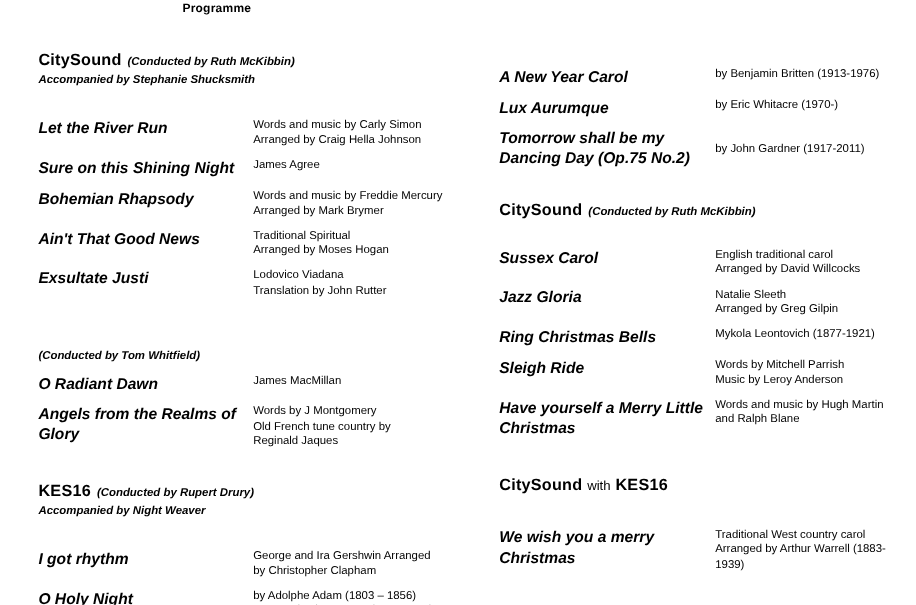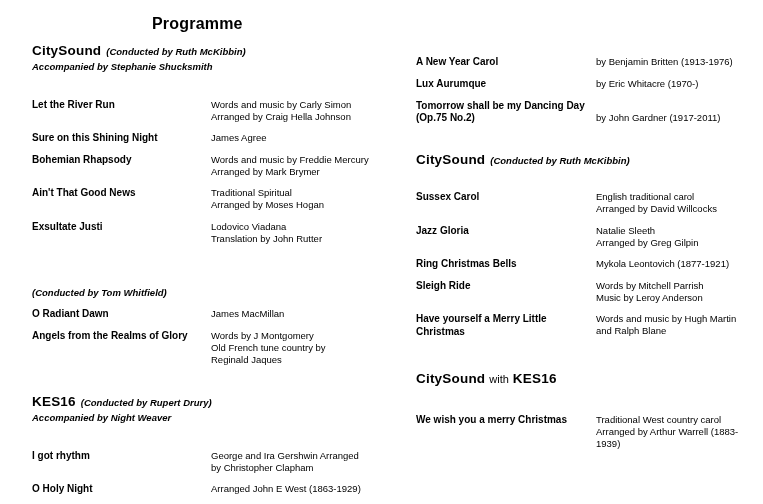--- a/index.html
+++ b/index.html
@@ -15,23 +15,23 @@
     overflow: hidden;
     position: relative;
   }
   .page {
     position: relative;
     width: 763px;
     height: 504px;
   }
   .page-title {
     position: absolute;
-    top: 15px;
+    top: 2px;
     left: 152px;
-    font-size: 16px;
+    font-size: 10px;
     font-weight: bold;
     letter-spacing: 0.2px;
   }
   .col {
     position: absolute;
     top: 0;
     width: 352px;
   }
   .col-left { left: 32px; }
   .col-right { left: 416px; }
@@ -65,26 +65,27 @@
     margin-bottom: 2px;
   }
 
   .piece {
     display: flex;
     align-items: flex-start;
     margin-bottom: 9px;
     line-height: 1.28;
   }
   .piece-title {
-    font-size: 10px;
+    font-size: 13px;
     font-weight: bold;
     width: 179px;
     flex: 0 0 179px;
     padding-right: 6px;
     box-sizing: border-box;
+    font-style: italic;
   }
   .piece-credit {
     font-size: 9.5px;
     font-weight: normal;
     flex: 1 1 auto;
   }
   .piece-credit div { white-space: pre-wrap; }
 
   .col-right .piece-title {
     width: 180px;
@@ -191,20 +192,21 @@
       <div class="piece-title">I got rhythm</div>
       <div class="piece-credit">
         <div>George and Ira Gershwin Arranged</div>
         <div>by Christopher Clapham</div>
       </div>
     </div>
 
     <div class="piece">
       <div class="piece-title">O Holy Night</div>
       <div class="piece-credit">
+        <div>by Adolphe Adam (1803 – 1856)</div>
         <div>Arranged John E West (1863-1929)</div>
       </div>
     </div>
 
     <div class="piece">
       <div class="piece-title">In the Bleak Midwinter</div>
       <div class="piece-credit">
         <div>by Harold Darke (1888-1976)</div>
       </div>
     </div>

